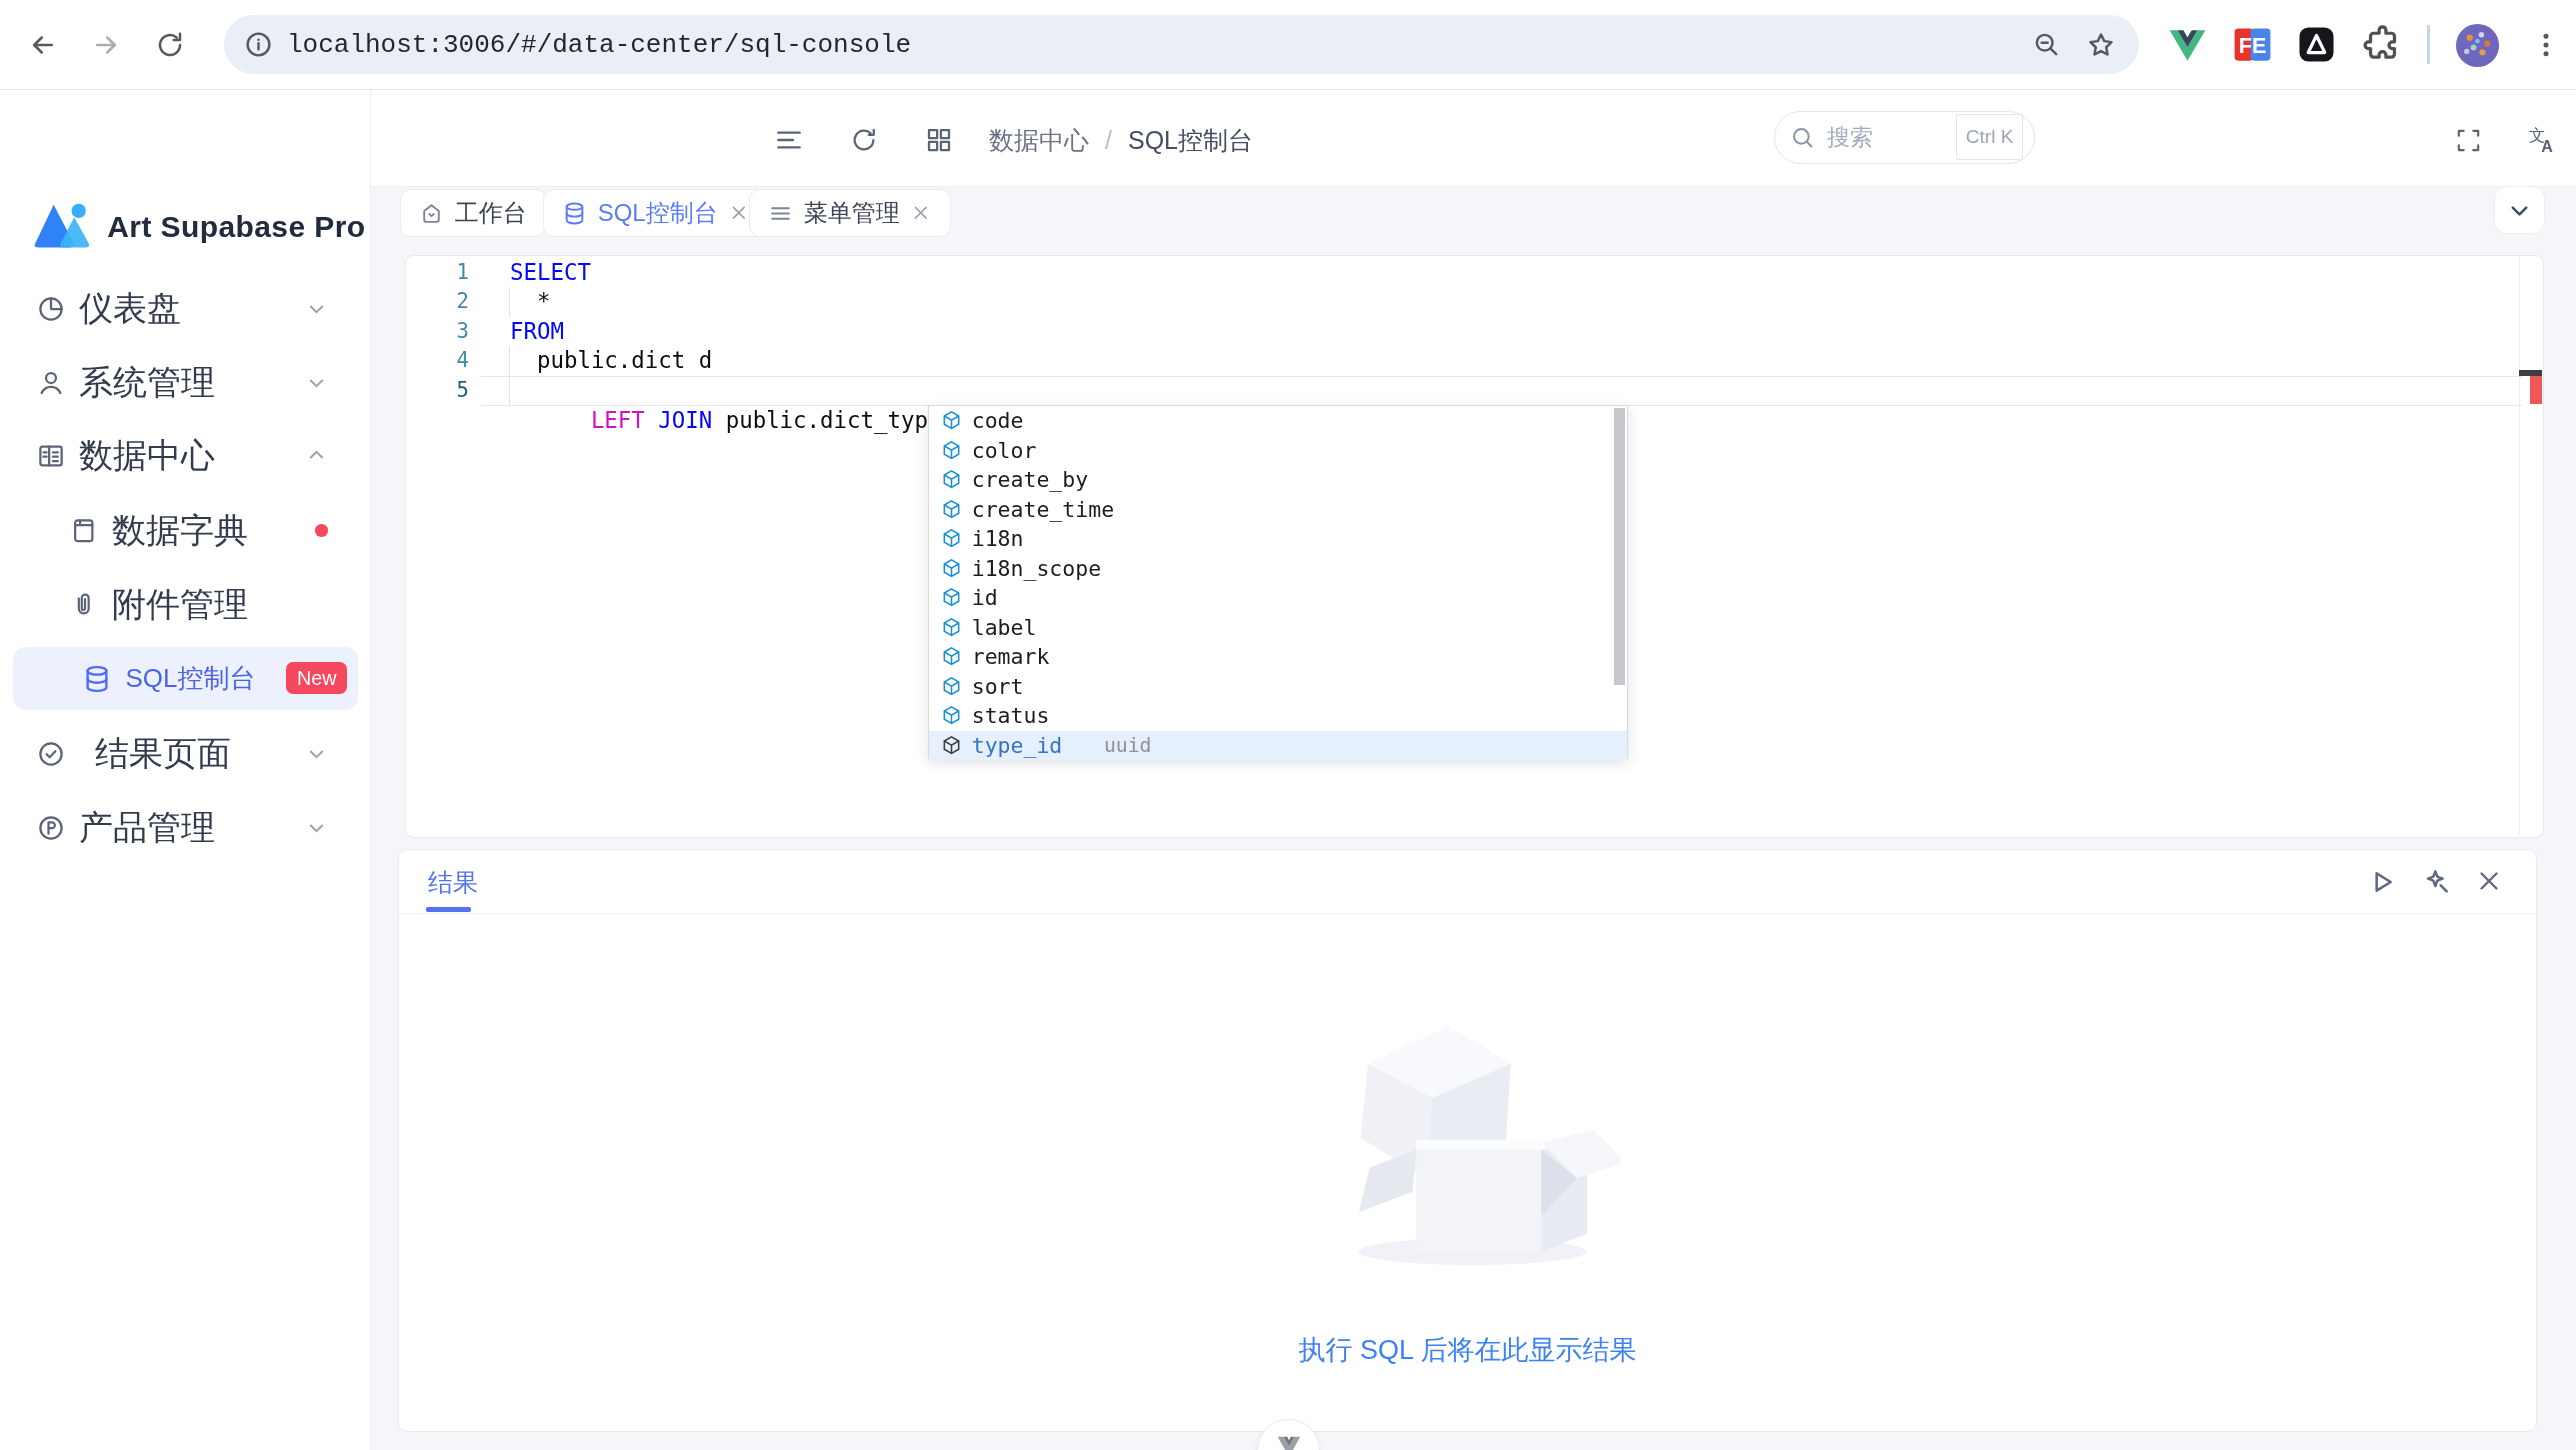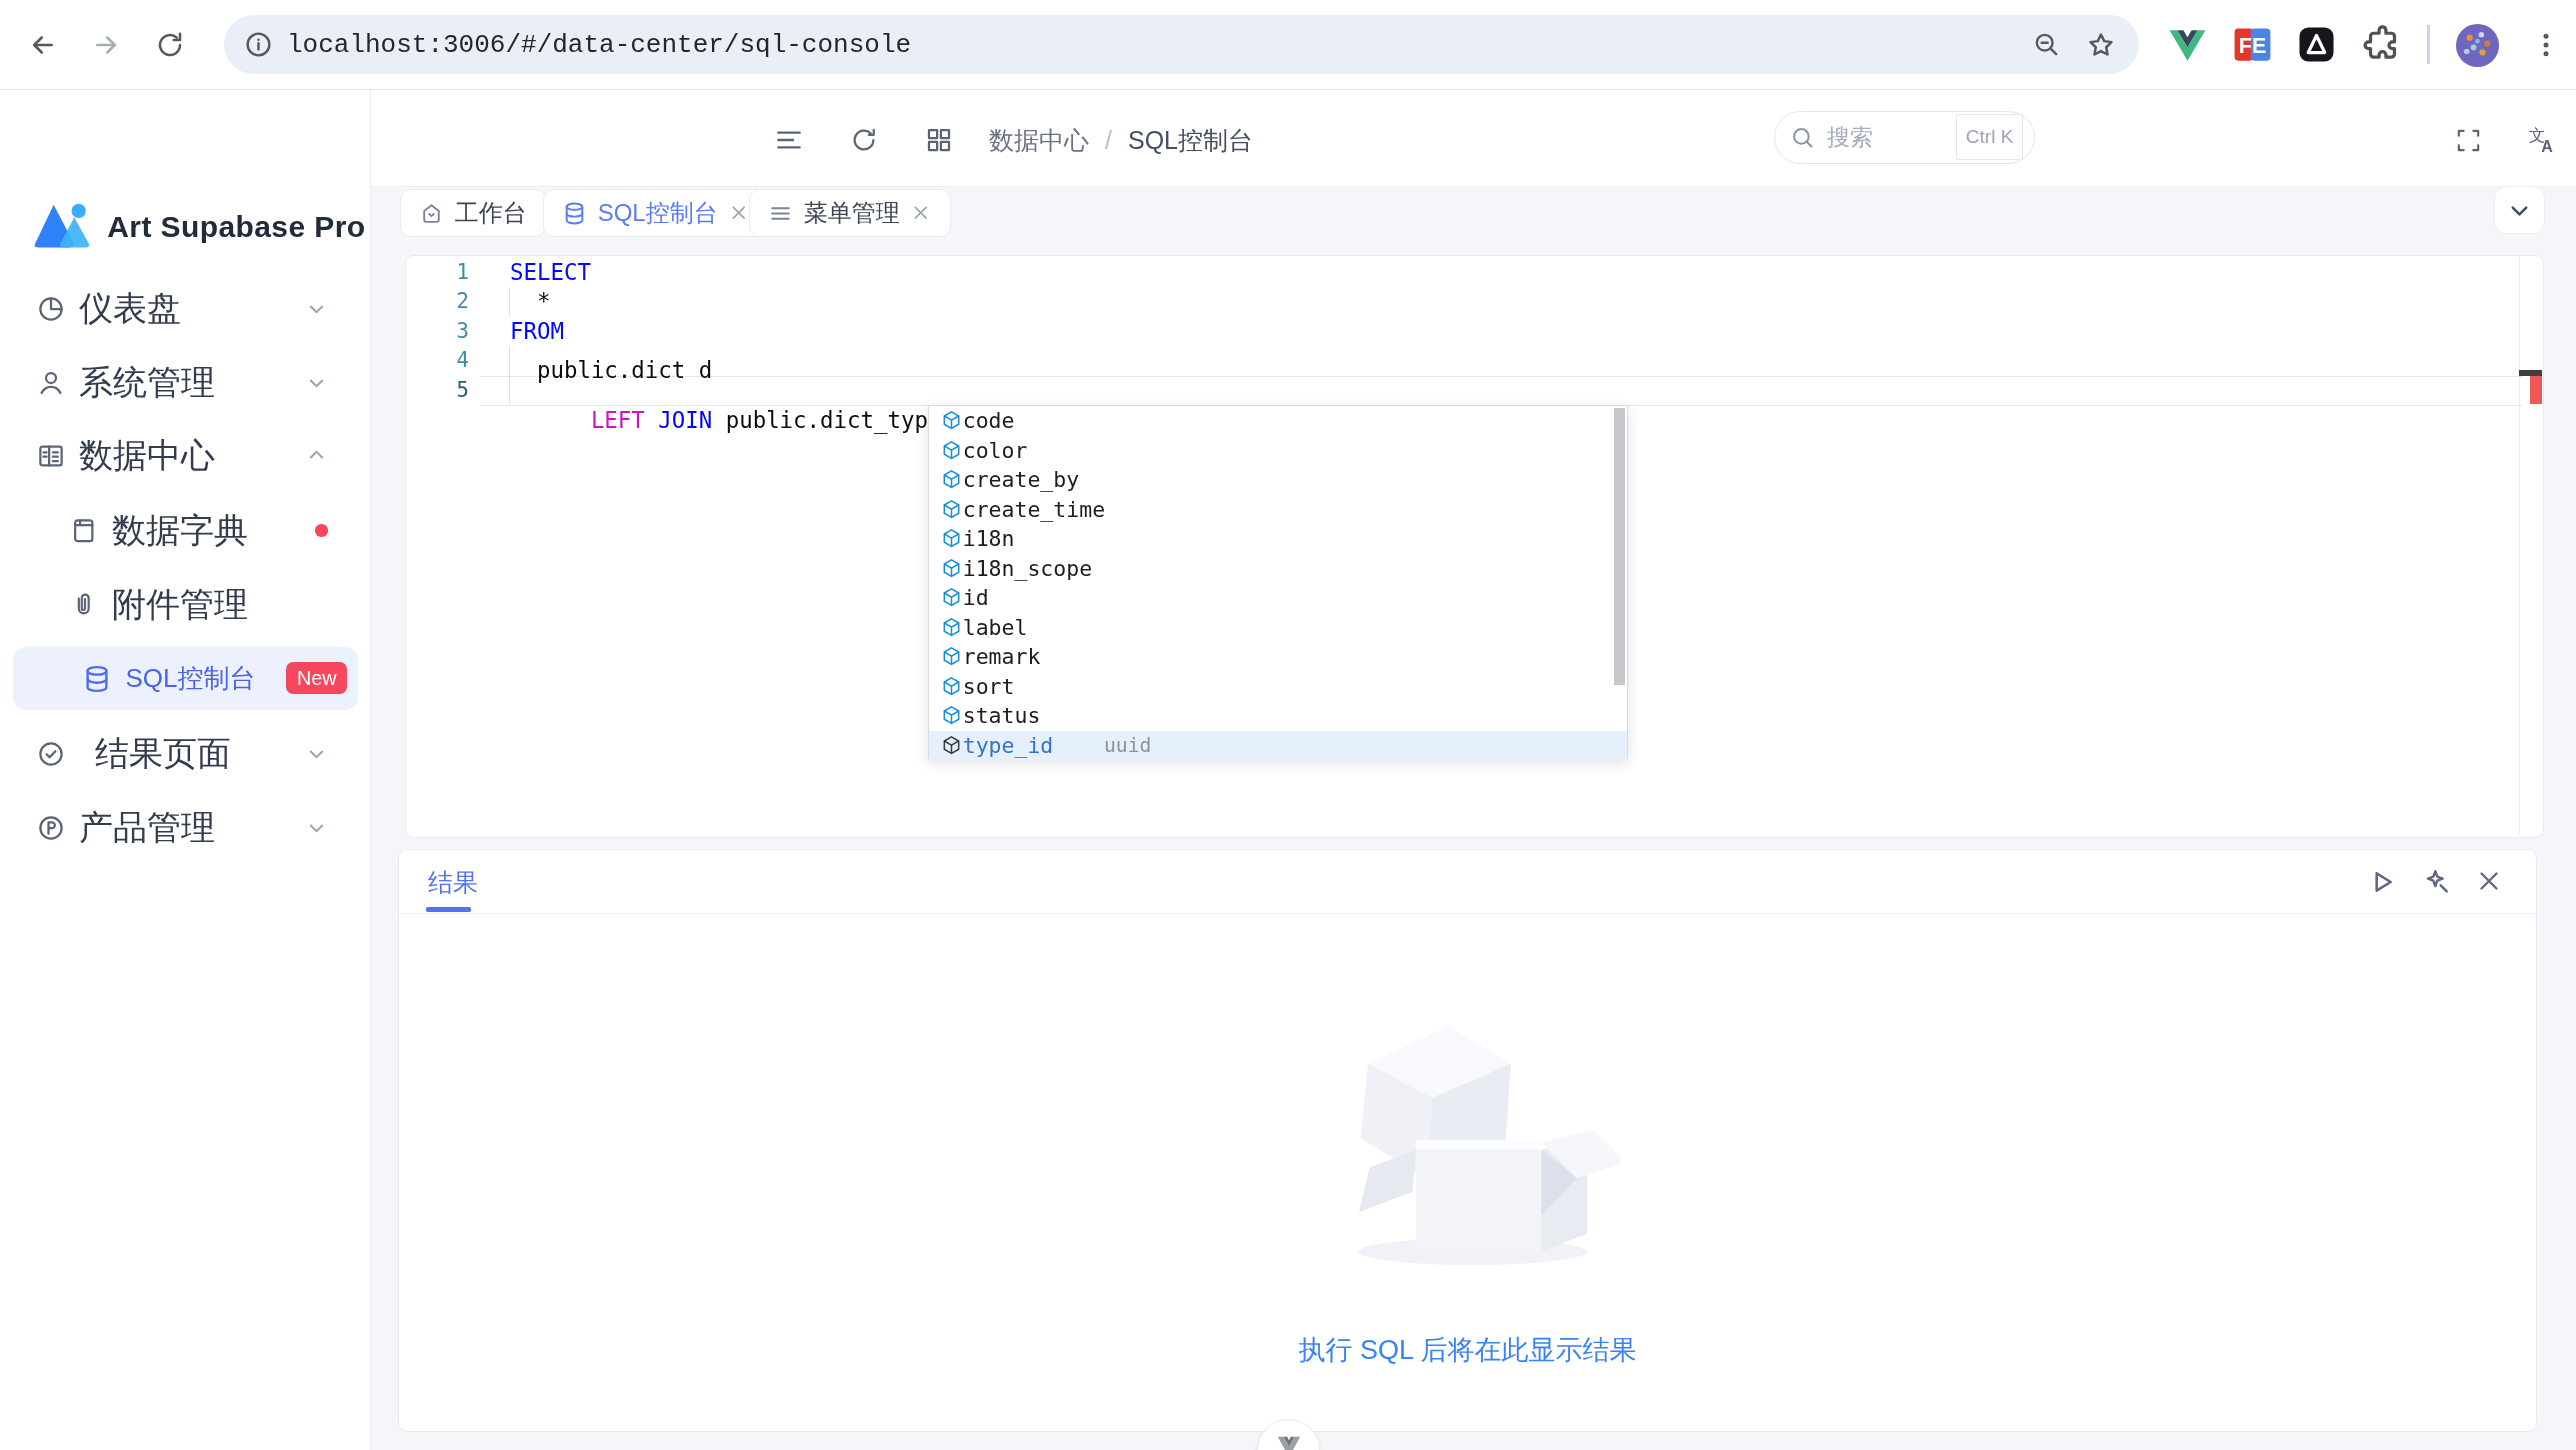--- a/index.html
+++ b/index.html
@@ -41,21 +41,21 @@
   
   .editor-card { position:absolute; left:405px; top:255px; width:2139px; height:583px; background:#fff; border:1.8px solid #e8eaf0; border-radius:9px; }
   .gutter-num { position:absolute; width:63px; text-align:right; font-family:"DejaVu Sans Mono",monospace; font-size:20.6px; line-height:29.5px; color:#418aa5; }
   .code-line { position:absolute; left:509px; font-family:"DejaVu Sans Mono",monospace; font-size:22.4px; line-height:29.5px; white-space:pre; color:#0b0b0b; }
   .kw  { color:#0008ff; }
   .kw2 { color:#cf13c3; }
   .err { text-decoration:underline wavy #e43b3b 1.8px; text-underline-offset:4.5px; }
 
   
   .suggest { position:absolute; left:928px; top:405px; width:700px; height:354px; background:#fff; border:0.9px solid #d8dade; box-shadow:0 3.6px 12.5px rgba(30,40,60,.14); }
-  .srow { position:relative; height:29.5px; display:flex; align-items:center; padding-left:10.7px; cursor:pointer; }
+  .srow { position:relative; height:29.5px; display:flex; align-items:center; gap:9px; padding-left:10.7px; cursor:pointer; }
   .srow-label { font-family:"DejaVu Sans Mono",monospace; font-size:21.5px; color:#1d1d1d; }
   .srow.sel { background:#e6f0fd; }
   .srow.sel .srow-label { color:#3274c9; }
   .srow-detail { position:absolute; left:175px; font-family:"DejaVu Sans Mono",monospace; font-size:19.7px; color:#8c919a; }
   .cube { stroke:#1490d8; fill:none; stroke-width:1.6; }
   .srow.sel .cube { stroke:#3c3c3c; }
 
   
   .results-card { position:absolute; left:398px; top:849px; width:2139px; height:583px; background:#fff; border:1.8px solid #e8eaf0; border-radius:9px; }
   .res-header { position:absolute; left:0; top:0; width:100%; height:64px; border-bottom:1.8px solid #eef0f4; }
@@ -347,21 +347,21 @@
   <div class="gutter-num" style="left:0;top:61px">3</div>
   <div class="gutter-num" style="left:0;top:90px">4</div>
   <div class="gutter-num" style="left:0;top:120px;color:#20607c">5</div>
 
   <div class="abs" style="left:103px;top:31px;width:0.9px;height:29.5px;background:#e0e0e0"></div>
   <div class="abs" style="left:103px;top:90px;width:0.9px;height:59px;background:#e0e0e0"></div>
 
   <div class="code-line" style="left:104px;top:1.8px"><span class="kw">SELECT</span></div>
   <div class="code-line" style="left:104px;top:31px"><span>  *</span></div>
   <div class="code-line" style="left:104px;top:61px"><span class="kw">FROM</span></div>
-  <div class="code-line" style="left:104px;top:100px"><span>  public.dict d</span></div>
+  <div class="code-line" style="left:104px;top:90px"><span>  public.dict d</span></div>
   <div class="code-line" style="left:104px;top:120px">
     <span>  </span><span class="kw2">LEFT</span><span> </span><span class="kw">JOIN</span><span> public.dict_type dt </span><span class="kw">ON</span><span> d</span><span class="err">.</span>
   </div>
 
   <div class="abs" style="right:23px;top:0;width:0.9px;height:579px;background:#ededed"></div>
   <div class="abs" style="right:0.9px;top:114px;width:23px;height:6.3px;background:#3e3e3e"></div>
   <div class="abs" style="right:0.9px;top:120px;width:12.5px;height:28px;background:#f05757"></div>
 </div>
 
 <div class="suggest">

